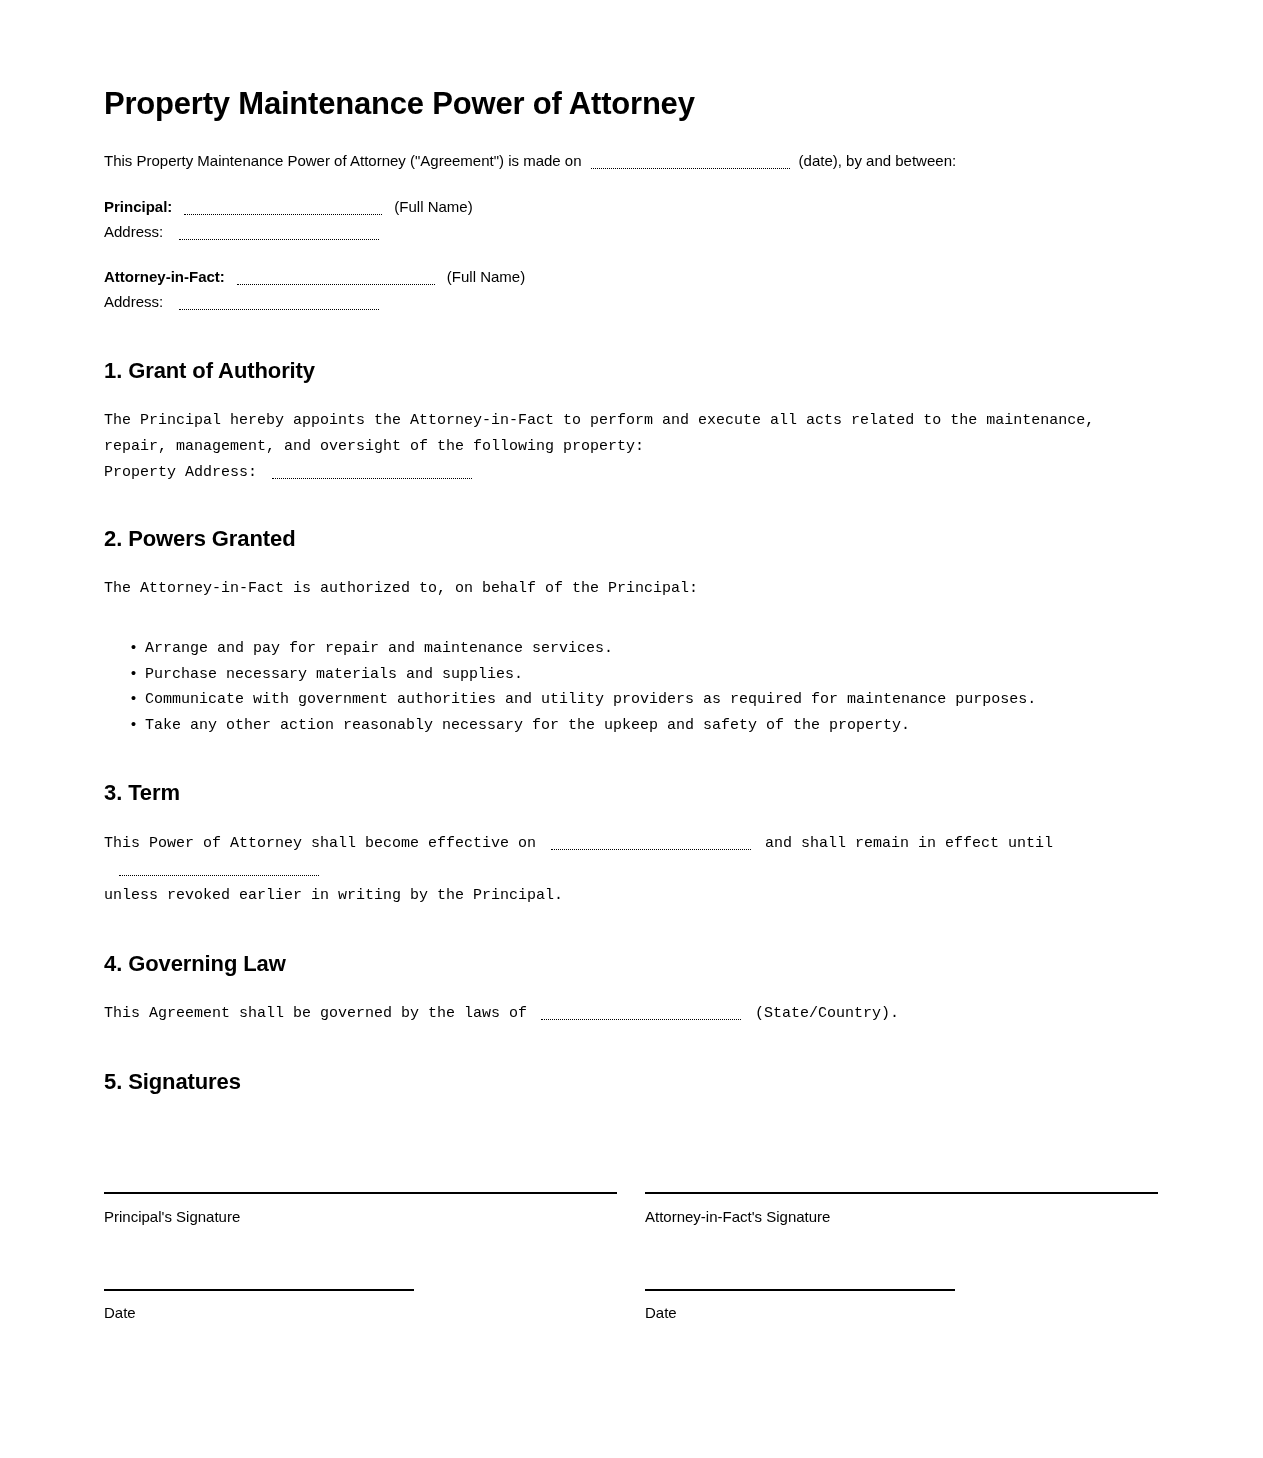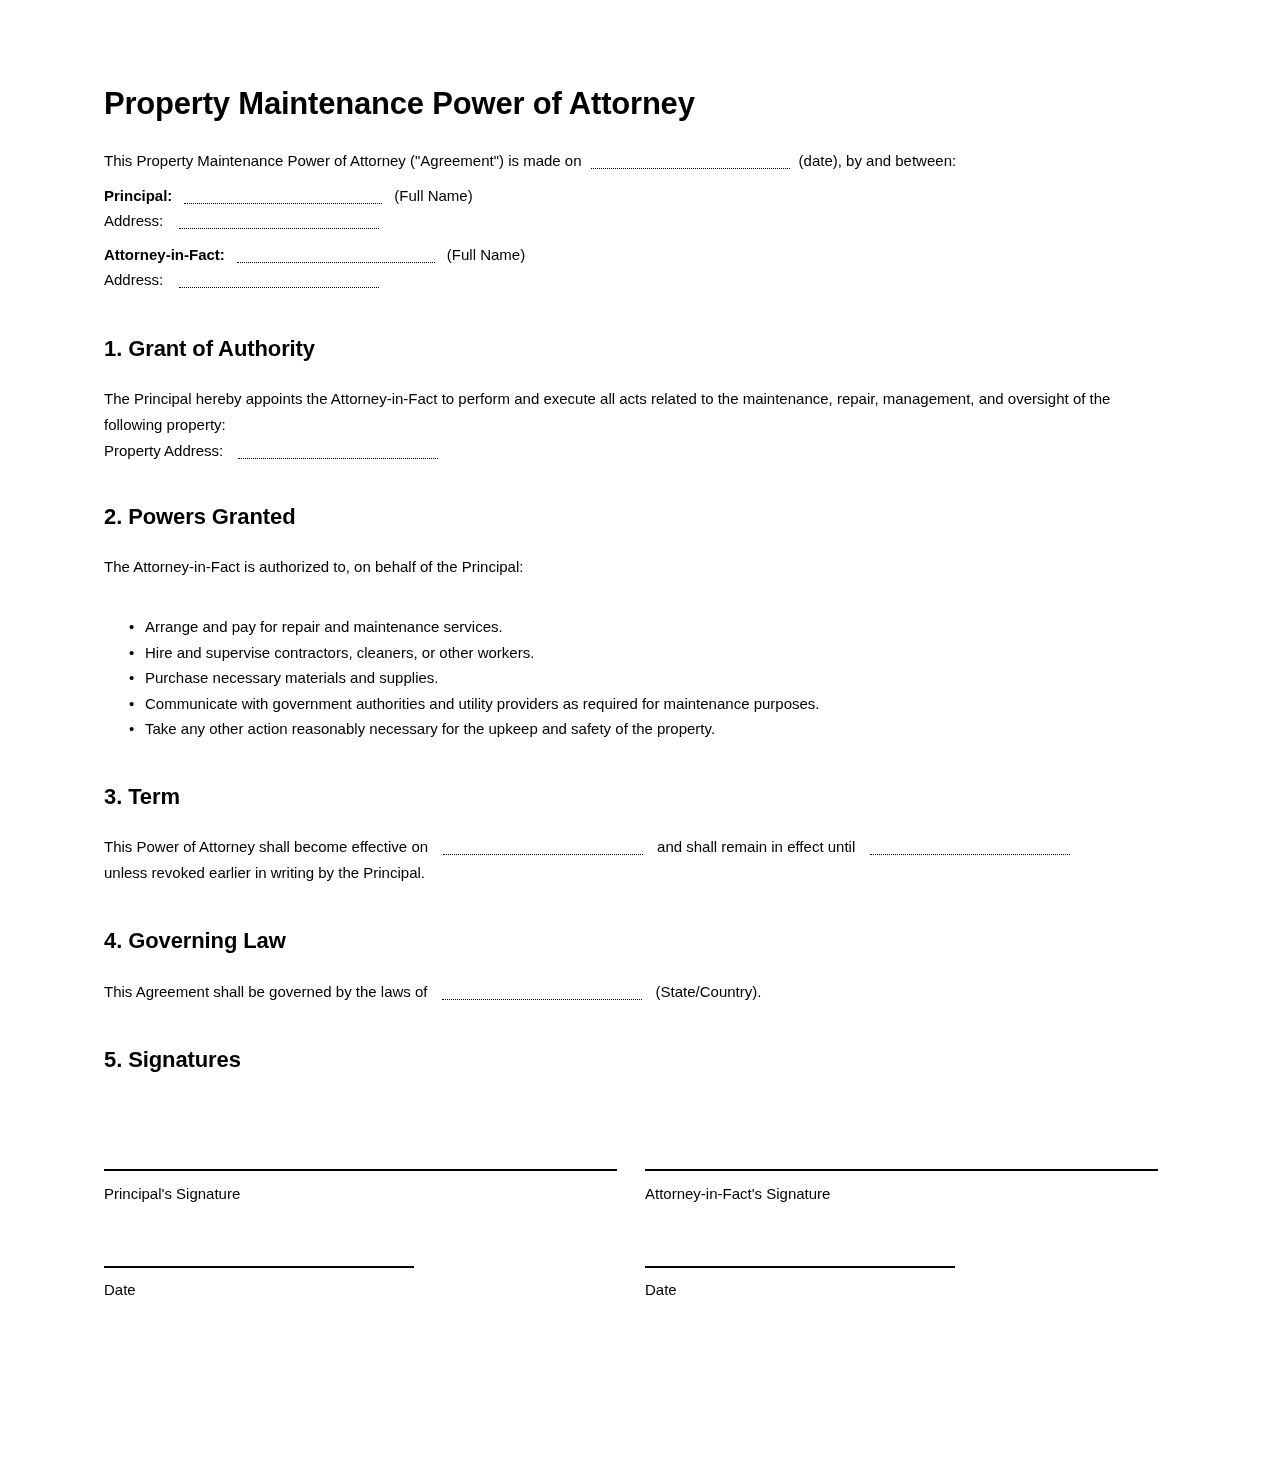--- a/index.html
+++ b/index.html
@@ -55,21 +55,21 @@
   
   .blank {
     display: inline-block;
     border-bottom: 1px dotted #000;
     height: 15px;
     vertical-align: -3px;
   }
 
   
   .party-block {
-    margin-top: 9px;
+    margin-top: 20px;
   }
   .party-row {
     font-size: 15px;
     line-height: 25px;
     white-space: nowrap;
   }
   .gap-full-name {
     display: inline-block;
     font-size: 15px;
   }
@@ -83,20 +83,21 @@
     letter-spacing: -0.1px;
   }
   .sec-1 { padding-top: 44px; }
   .sec-2 { padding-top: 40px; }
   .sec-3 { padding-top: 42px; }
   .sec-4 { padding-top: 42px; }
   .sec-5 { padding-top: 42px; }
 
   .section-body {
     margin-top: 24px;
+    font-family: Liberation Mono, monospace;
   }
 
   
   ul.powers {
     margin: 34px 0 0 0;
     padding-left: 41px;
     list-style: none;
   }
   ul.powers li {
     font-size: 15px;
@@ -183,21 +184,20 @@
       <div class="para">
         <span>Property Address:</span><span class="blank" style="width:200px; margin-left:15px;"></span>
       </div>
     </div>
 
     <h2 class="section-heading sec-2">2. Powers Granted</h2>
     <div class="section-body">
       <p class="para">The Attorney-in-Fact is authorized to, on behalf of the Principal:</p>
       <ul class="powers">
         <li>Arrange and pay for repair and maintenance services.</li>
-        <li>Hire and supervise contractors, cleaners, or other workers.</li>
         <li>Purchase necessary materials and supplies.</li>
         <li>Communicate with government authorities and utility providers as required for maintenance purposes.</li>
         <li>Take any other action reasonably necessary for the upkeep and safety of the property.</li>
       </ul>
     </div>
 
     <h2 class="section-heading sec-3">3. Term</h2>
     <div class="section-body">
       <p class="para">
         <span>This Power of Attorney shall become effective on</span><span class="blank" style="width:200px; margin-left:15px; margin-right:14px;"></span><span>and shall remain in effect until</span><span class="blank" style="width:200px; margin-left:15px;"></span><br><span>unless revoked earlier in writing by the Principal.</span>

